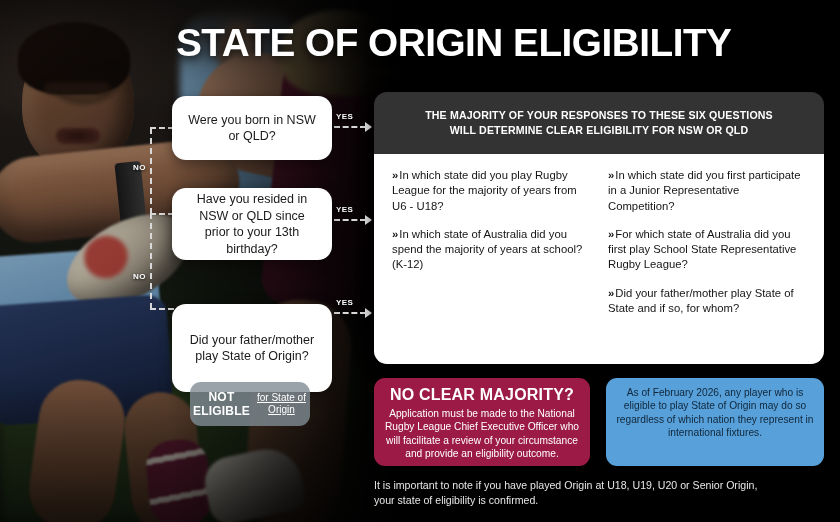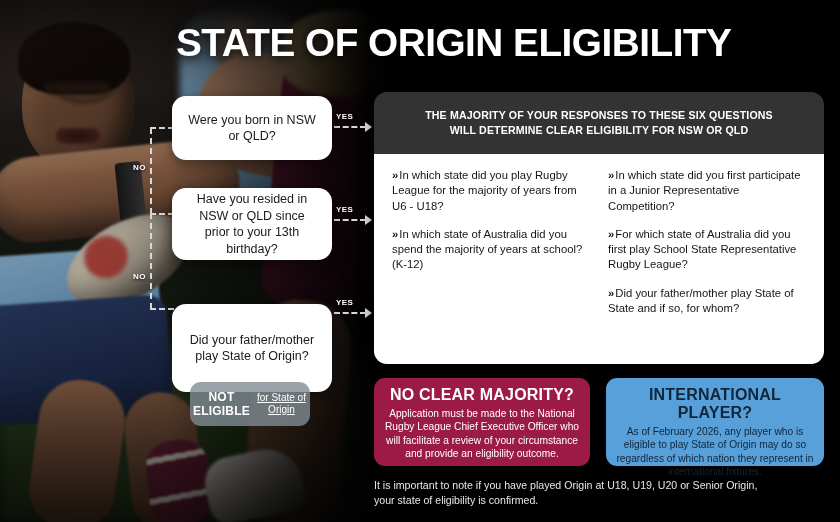--- a/index.html
+++ b/index.html
@@ -356,17 +356,16 @@
     </div>
   </div>
 </div>
 
 <div class="panel" id="panel-majority">
   <div class="panel-title">NO CLEAR MAJORITY?</div>
   <div class="panel-body">Application must be made to the National Rugby League Chief Executive Officer who will facilitate a review of your circumstance and provide an eligibility outcome.</div>
 </div>
 
 <div class="panel" id="panel-international">
-  <div class="panel-title">INTERNATIONAL PLAYER?</div>
   <div class="panel-body">As of February 2026, any player who is eligible to play State of Origin may do so regardless of which nation they represent in international fixtures.</div>
 </div>
 
 <div id="footnote">It is important to note if you have played Origin at U18, U19, U20 or Senior Origin, your state of eligibility is confirmed.</div>
 
 </body></html>

